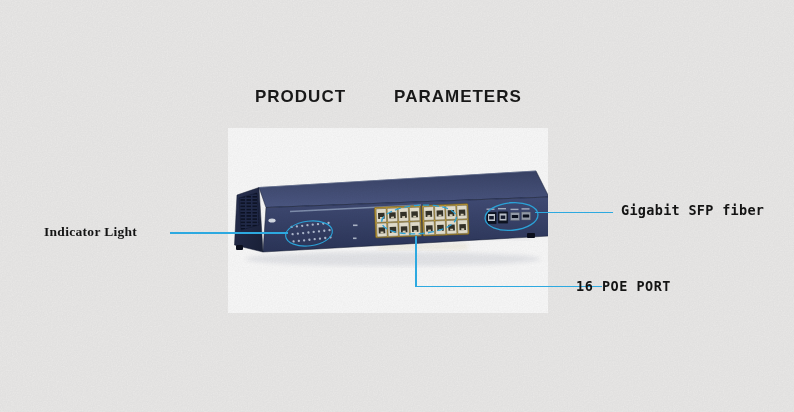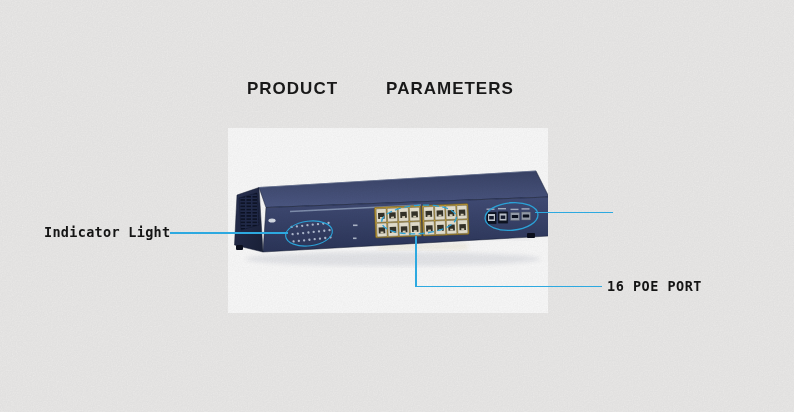--- a/index.html
+++ b/index.html
@@ -3,21 +3,21 @@
 <meta charset="utf-8">
 <style>
   html,body{margin:0;padding:0;}
   body{
     width:794px;height:412px;position:relative;overflow:hidden;
     background:var(--page-bg,#eeedec);
     font-family:"Liberation Sans",sans-serif;
   }
   .canvas{position:absolute;inset:0;}
   .page-title{
-    position:absolute;left:247px;top:79px;margin:0;
+    position:absolute;left:247px;top:79px;margin:8px;
     font-family:"Liberation Sans",sans-serif;
     font-size:17px;font-weight:900;letter-spacing:1px;
     color:var(--title-color,#1a1a1a);
     white-space:nowrap;
   }
   .page-title .w2{margin-left:48px;}
   .photo{
     position:absolute;left:228px;top:128px;width:320px;height:185px;
     background:var(--photo-bg,#fdfdfd);
   }
@@ -196,18 +196,19 @@
       <feColorMatrix type="matrix" values="0 0 0 0 0  0 0 0 0 0  0 0 0 0 0  0.5 0.5 0.5 0 0"></feColorMatrix>
     </filter>
     <rect width="794" height="412" filter="url(#grain)" opacity="0.055"></rect>
   </svg>
 
   <div class="cline h" style="left:170px;top:232.2px;width:118px;"></div>
   <div class="cline h" style="left:535px;top:211.7px;width:78px;"></div>
   <div class="cline v" style="left:415px;top:236px;height:51px;"></div>
   <div class="cline h" style="left:415px;top:285.7px;width:187px;"></div>
 
-  <div class="callout-label" style="left:44px;top:221px;">Indicator Light</div>
+  <div class="callout-label" style="left:44px;top:221px;font-family:Liberation Serif, serif;">Indicator Light</div>
   <div class="callout-label" style="left:621px;top:199px;">
+    <div>Gigabit SFP fiber</div>
   </div>
-  <div class="callout-label" style="left:607px;top:275px;letter-spacing:0.5px;">16 POE PORT</div>
+  <div class="callout-label" style="left:576px;top:275px;letter-spacing:0.5px;">16 POE PORT</div>
 
 </div>
 
 </body></html>

